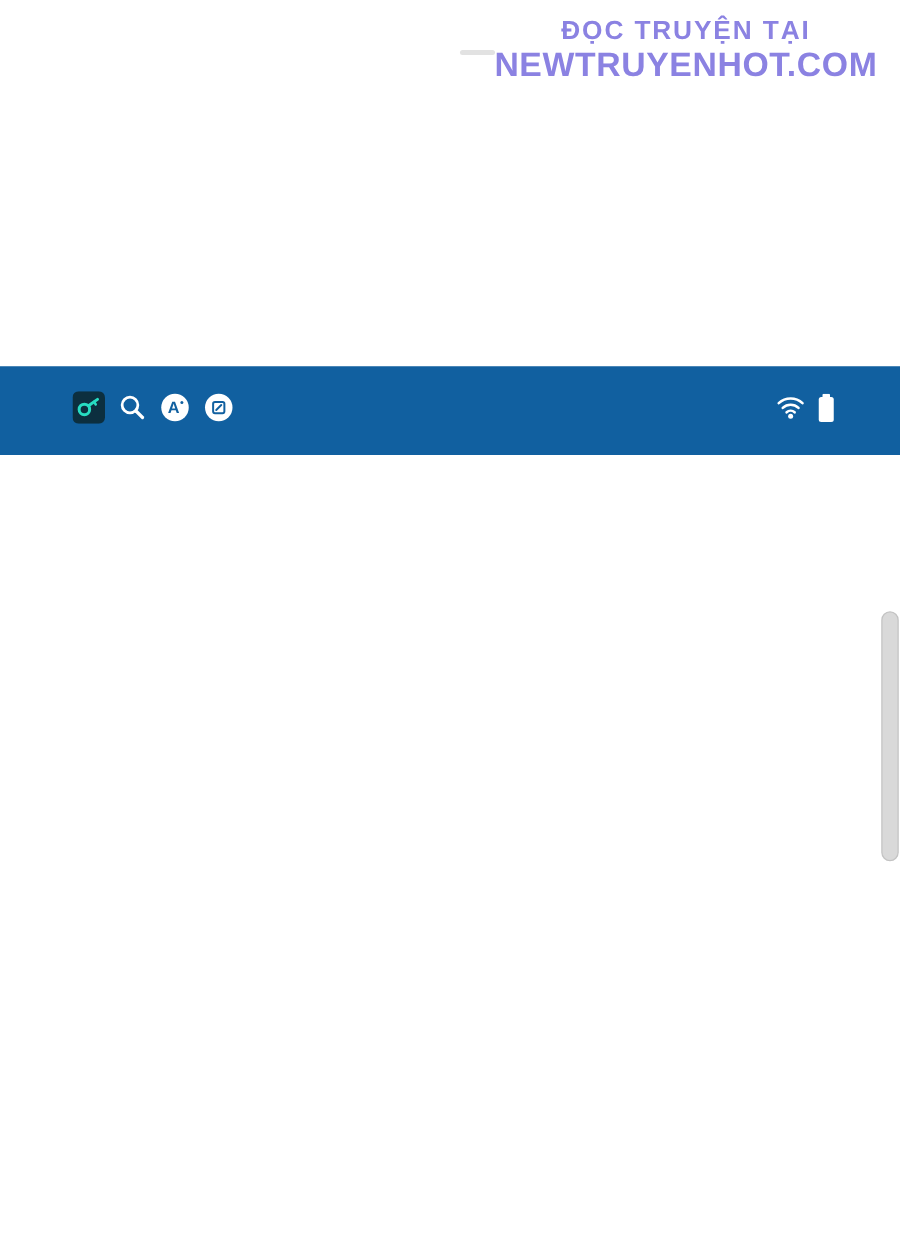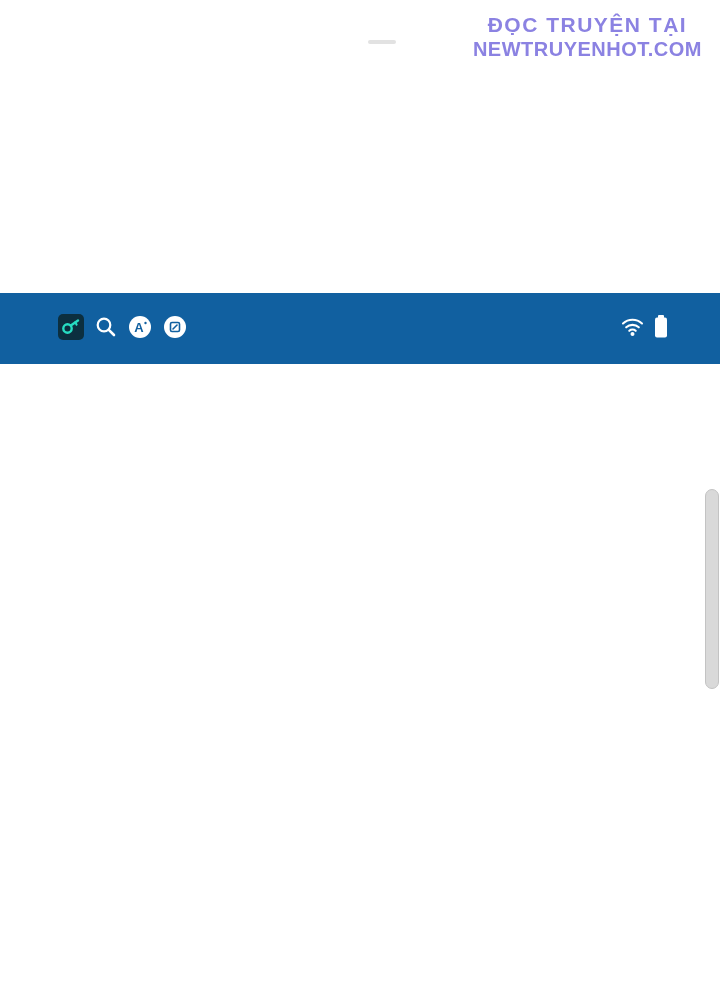--- a/index.html
+++ b/index.html
@@ -30,21 +30,21 @@
     color: var(--wm-color);
     font-weight: bold;
     line-height: 1.1;
     user-select: none;
   }
   .wm-line1 {
     font-size: 21px;
     letter-spacing: 1.5px;
   }
   .wm-line2 {
-    font-size: 20px;
+    font-size: 27px;
     letter-spacing: 0.5px;
     margin-top: 2px;
   }
 
   
   .artifact-dash {
     position: absolute;
     left: 368px; top: 40px;
     width: 28px; height: 4px;
     background: #e2e2e2;

